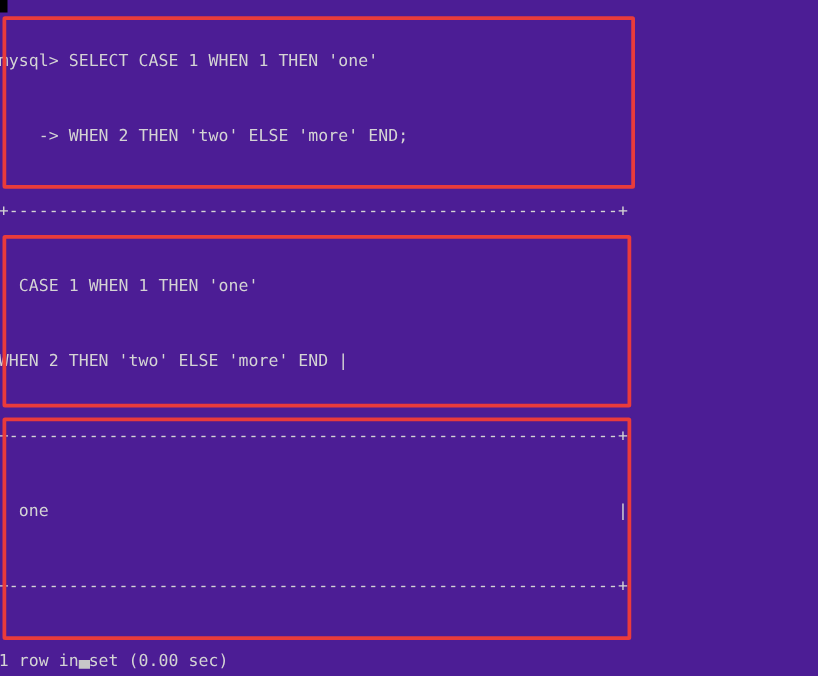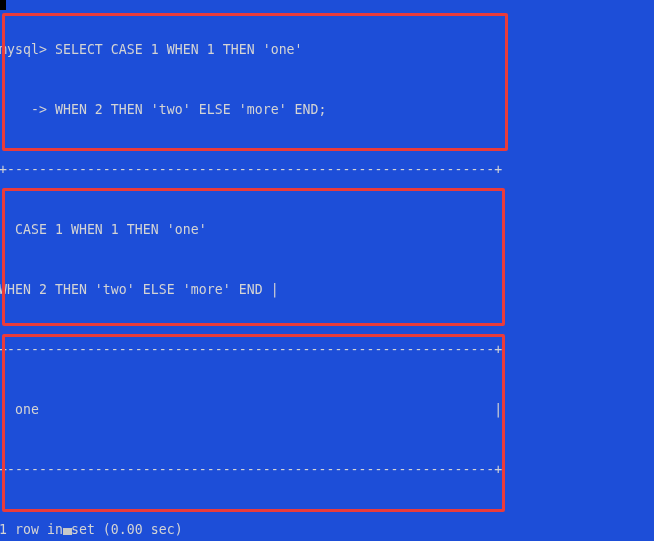--- a/index.html
+++ b/index.html
@@ -58,21 +58,21 @@
     top: 0;
     width: 6px;
     height: 10px;
     background: #000;
     z-index: 1;
   }
 </style>
 </head>
 <body>
 
-<div id="screen" style="background: #1d4ed8; text-decoration: underline;">
+<div id="screen" style="background: #4c1d95; text-decoration: underline;">
 
   <div class="topstub"></div>
 
   <div class="term" style="color: rgb(212, 212, 212);">
     <div class="line">mysql&gt; SELECT CASE 1 WHEN 1 THEN 'one'</div>
     <div class="line">    -&gt; WHEN 2 THEN 'two' ELSE 'more' END;</div>
     <div class="line">+-------------------------------------------------------------+</div>
     <div class="line">| CASE 1 WHEN 1 THEN 'one'</div>
     <div class="line">WHEN 2 THEN 'two' ELSE 'more' END |</div>
     <div class="line">+-------------------------------------------------------------+</div>

